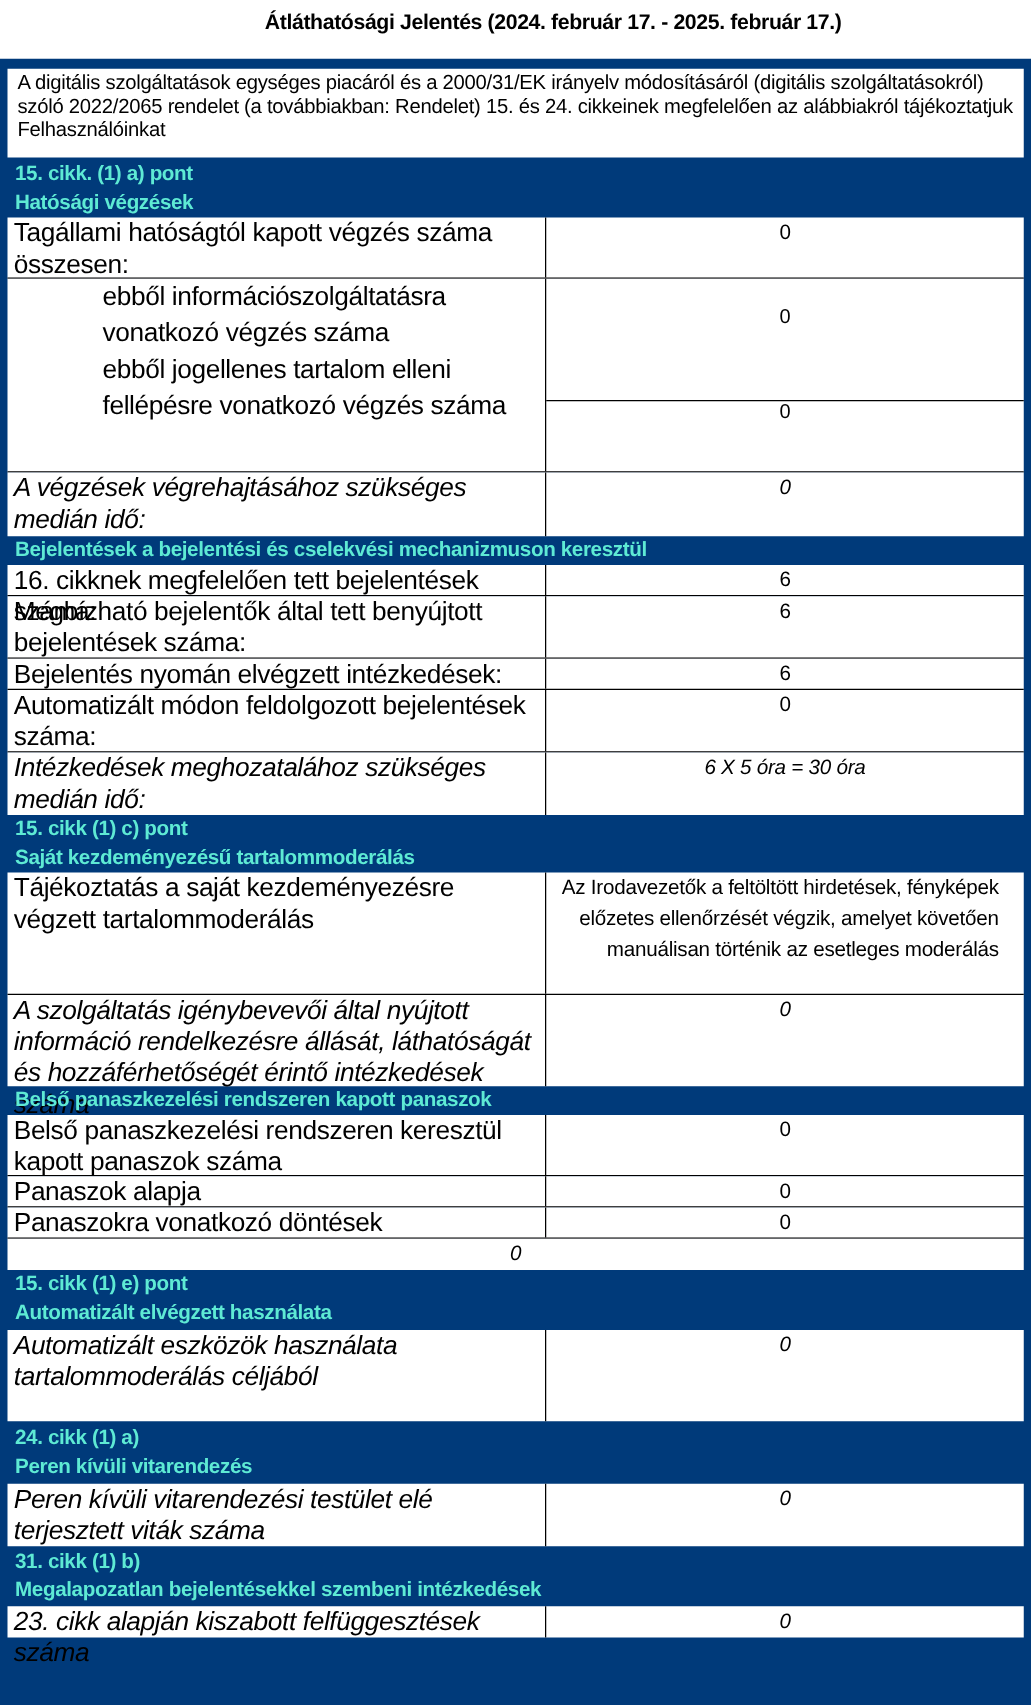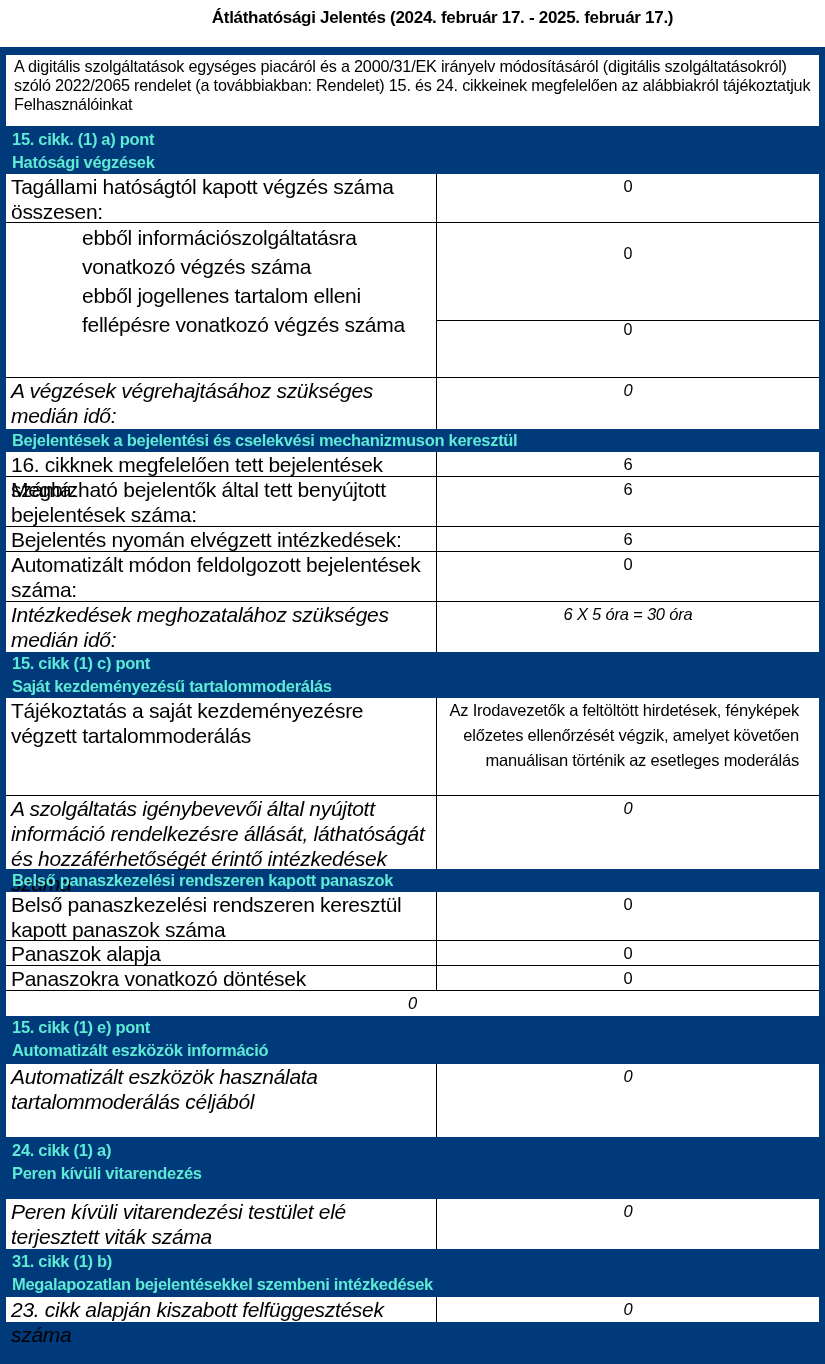--- a/index.html
+++ b/index.html
@@ -107,28 +107,28 @@
     <div class="row" style="height:25px">
       <div class="lab">Panaszokra vonatkozó döntések</div>
       <div class="val">0</div>
     </div>
     <div class="row last" style="height:25px">
       <div class="val">0</div>
     </div>
 
     <div class="sec" style="padding-bottom:2px">
       <div>15. cikk (1) e) pont</div>
-      <div>Automatizált eszközök információ</div>
+      <div>Automatizált elvégzett használata</div>
     </div>
     <div class="row last" style="height:73px">
       <div class="lab">Automatizált eszközök használata tartalommoderálás céljából</div>
       <div class="val">0</div>
     </div>
 
-    <div class="sec" style="padding-top:2px;padding-bottom:14px">
+    <div class="sec" style="padding-top:2px;padding-bottom:2px">
       <div>24. cikk (1) a)</div>
       <div>Peren kívüli vitarendezés</div>
     </div>
     <div class="row last" style="height:50px">
       <div class="lab">Peren kívüli vitarendezési testület elé terjesztett viták száma</div>
       <div class="val">0</div>
     </div>
 
     <div class="sec" style="padding-top:1px;padding-bottom:1px">
       <div>31. cikk (1) b)</div>

